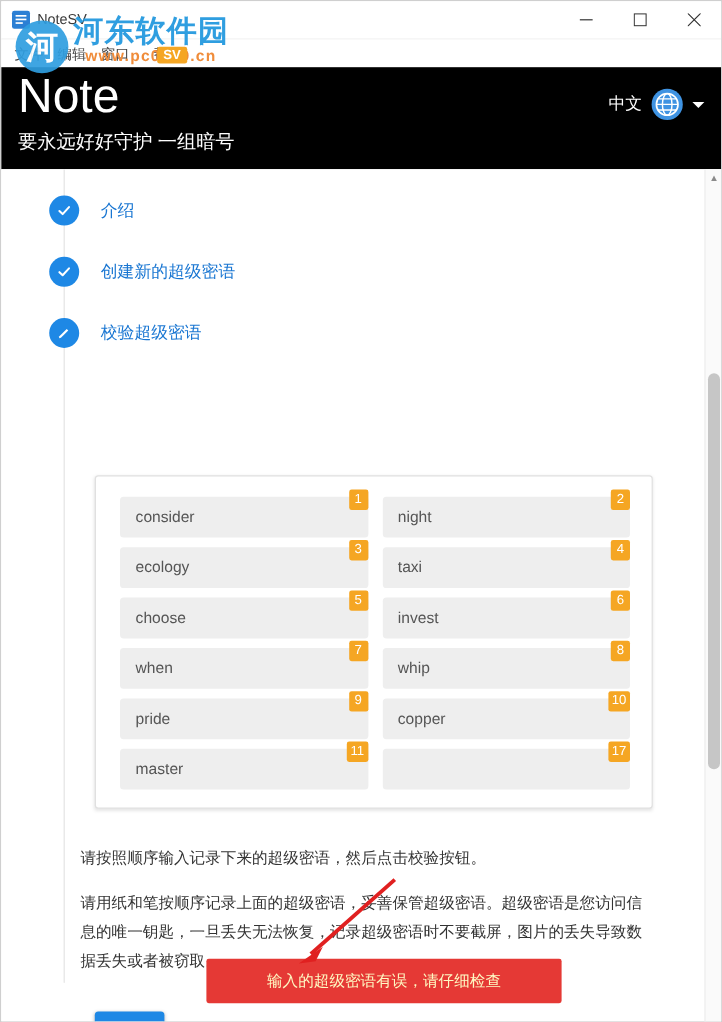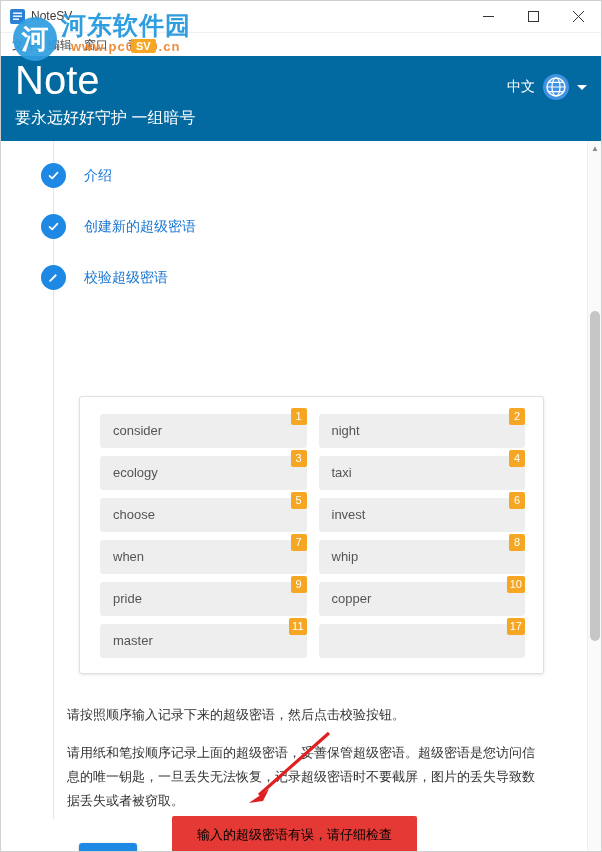--- a/index.html
+++ b/index.html
@@ -120,21 +120,21 @@
     color: #fff;
     font-size: 11px;
     padding: 1px 5px;
     border-radius: 2px;
     font-weight: bold;
   }
   
   .blue-header {
     position: relative;
     height: 85px;
-    background: #0369a1;
+    background: #000000;
     color: #ffffff;
   }
   .brand {
     position: absolute;
     left: 14px; top: 2px;
     font-size: 40px;
     font-weight: 300;
     color: #ffffff;
     letter-spacing: 0px;
   }
@@ -309,24 +309,24 @@
     left: 0;
     width: 14px; height: 14px;
     display: flex; align-items: center; justify-content: center;
     color: #8a8a8a;
     font-size: 8px;
   }
   .sa-top { top: 0; }
   
   .error-tip {
     position: absolute;
-    left: 171px; top: 815px;
-    width: 245px; height: 37px;
+    left: 171px; top: 798px;
+    width: 296px; height: 37px;
     background: #e53935;
-    color: #000000;
+    color: #fef9c3;
     font-size: 13px;
     display: flex;
     align-items: center;
     justify-content: center;
     border-radius: 2px;
     z-index: 30;
   }
   .pointer-arrow {
     position: absolute;
     left: 232px; top: 728px;

